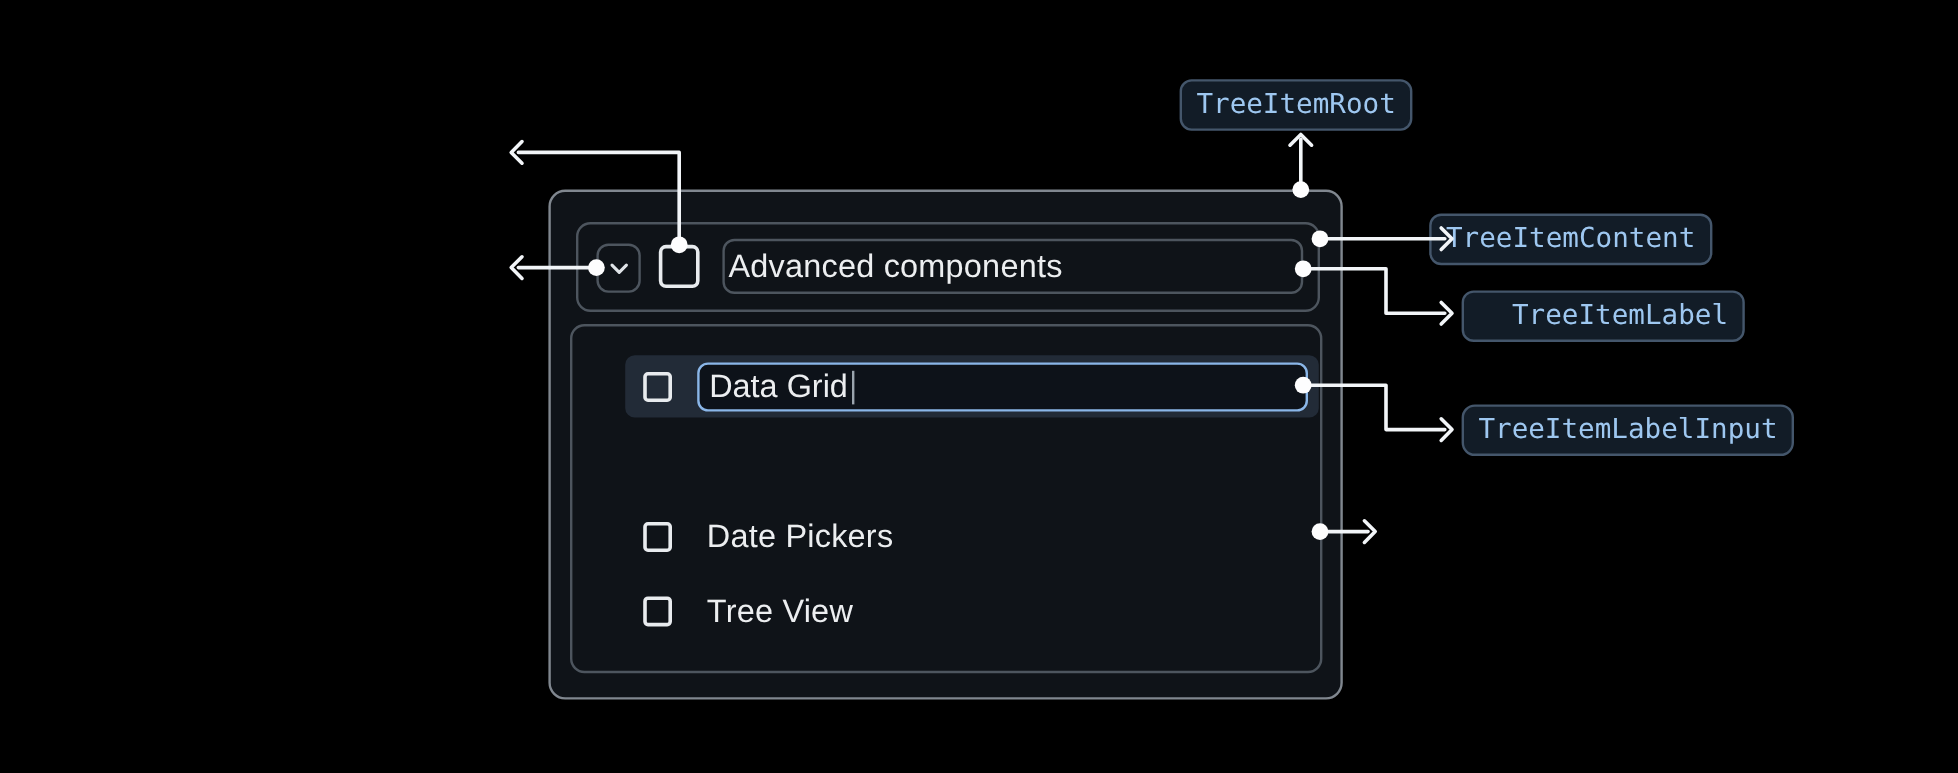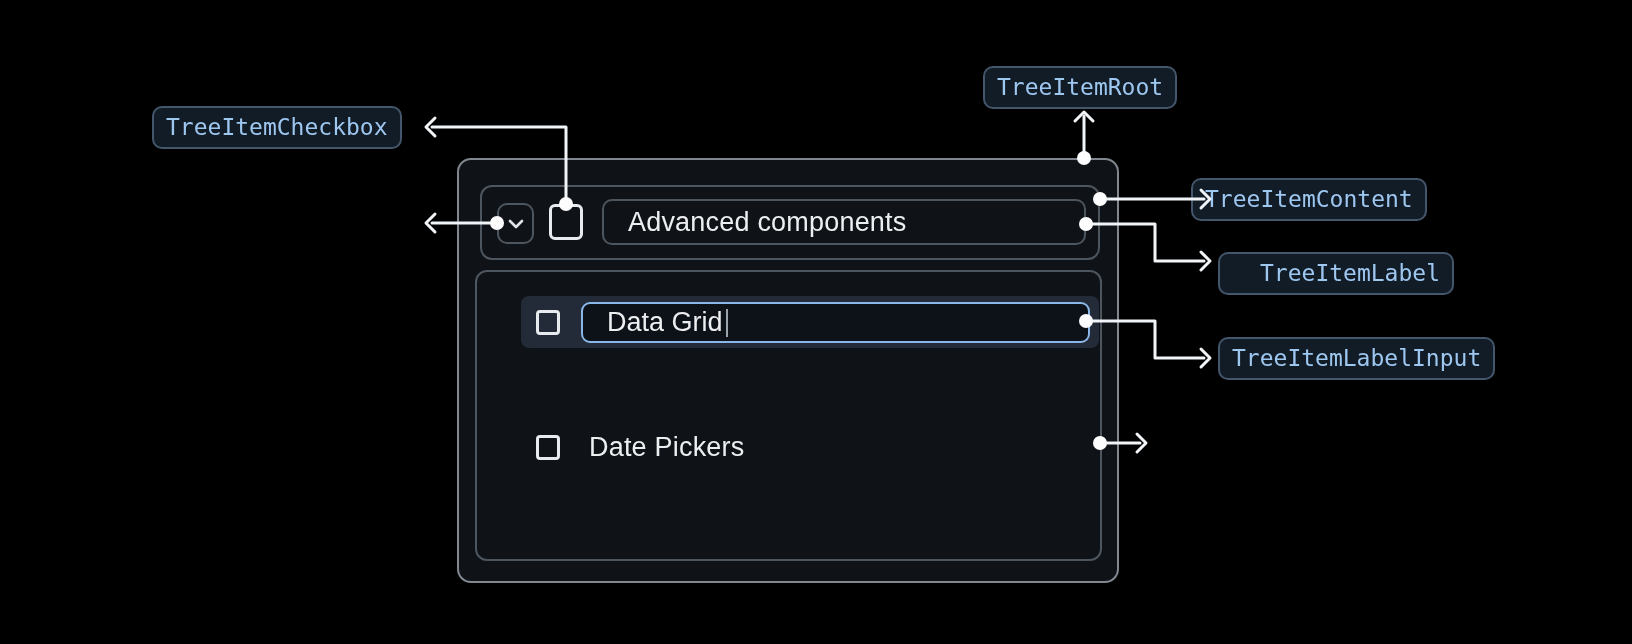--- a/index.html
+++ b/index.html
@@ -22,36 +22,36 @@
     border:2px solid #4d555e;border-radius:10px;box-sizing:border-box;
     display:flex;align-items:center;justify-content:center;cursor:pointer;
   }
   .hdr-checkbox{
     position:absolute;left:67px;top:17px;width:34px;height:36px;
     border:3px solid #e8ebee;border-radius:6px;box-sizing:border-box;background:transparent;
   }
   .hdr-labelbox{
     position:absolute;left:120px;top:12px;width:484px;height:46px;
     border:2px solid #4d555e;border-radius:10px;box-sizing:border-box;
-    display:flex;align-items:center;padding-left:24px;
+    display:flex;align-items:center;padding-left:3px;
     color:#eceef0;font-size:27px;letter-spacing:.2px;
   }
   .group-box{
     position:absolute;left:16px;top:110px;width:627px;height:291px;
     border:2px solid #4d555e;border-radius:12px;box-sizing:border-box;
   }
   .row-edit{
     position:absolute;left:44px;top:24px;width:578px;height:52px;
     background:#222b37;border-radius:8px;
   }
   .row-edit .row-checkbox{position:absolute;left:15px;top:14px;}
   .label-input{
     position:absolute;left:60px;top:6px;width:509px;height:41px;
     background:#0d1219;border:2px solid #8ab6e8;border-radius:9px;box-sizing:border-box;
-    display:flex;align-items:center;padding-left:24px;
+    display:flex;align-items:center;padding-left:8px;
     color:#eceef0;font-size:27px;cursor:text;
   }
   .caret{display:inline-block;width:2px;height:28px;background:#9aa4ad;margin-left:3px;}
   .row{
     position:absolute;left:59px;height:48px;display:flex;align-items:center;cursor:pointer;
   }
   .row-checkbox{
     width:24px;height:25px;border:3px solid #e8ebee;border-radius:4px;
     box-sizing:border-box;background:transparent;flex:none;cursor:pointer;
   }
@@ -65,22 +65,22 @@
     position:absolute;
     font-family:"DejaVu Sans Mono", monospace;
     font-size:23px;line-height:29px;white-space:nowrap;
     color:#9ec7f0;background:#121c27;border:2px solid #44566b;border-radius:10px;
     padding:5px 12px;
   }
   .b-root{left:983px;top:66px;}
   .b-checkbox{left:152px;top:106px;}
   .b-iconcontainer{left:80px;top:202px;}
   .b-content{left:1191px;top:178px;}
-  .b-label{left:1218px;top:252px;padding-left:40px;}
-  .b-labelinput{left:1218px;top:337px;}
+  .b-label{left:1218px;top:242px;padding-left:40px;}
+  .b-labelinput{left:1218px;top:337px;border-radius:11px;}
   .b-grouptransition{left:1160px;top:422px;}
 
   
   #connectors{position:absolute;left:0;top:0;width:1632px;height:644px;pointer-events:none;}
   #connectors path, #connectors polyline{
     fill:none;stroke:#f2f5f8;stroke-width:3;stroke-linecap:round;stroke-linejoin:round;
   }
   #connectors circle{fill:#fdfdfe;stroke:none;}
 </style>
 </head>
@@ -111,26 +111,29 @@
         <div class="label-input">
           <span>Data Grid</span>
           <span class="caret"></span>
         </div>
       </div>
 
       <div class="row r2">
         <div class="row-checkbox"></div>
         <span class="row-label">Date Pickers</span>
       </div>
+      <div class="row r3">
+        <div class="row-checkbox"></div>
+        <span class="row-label">Tree View</span>
+      </div>
 
     </div>
   </div>
 
   <div class="badge b-root">TreeItemRoot</div>
-  <div class="badge b-checkbox">TreeItemCheckbox</div>
   <div class="badge b-content">TreeItemContent</div>
   <div class="badge b-label">TreeItemLabel</div>
   <div class="badge b-labelinput">TreeItemLabelInput</div>
 
   <svg id="connectors">
 
     <g>
       <path d="M1084,158 L1084,116"></path>
       <polyline points="1075,121 1084,112 1093,121"></polyline>
       <circle cx="1084" cy="158" r="7"></circle>

